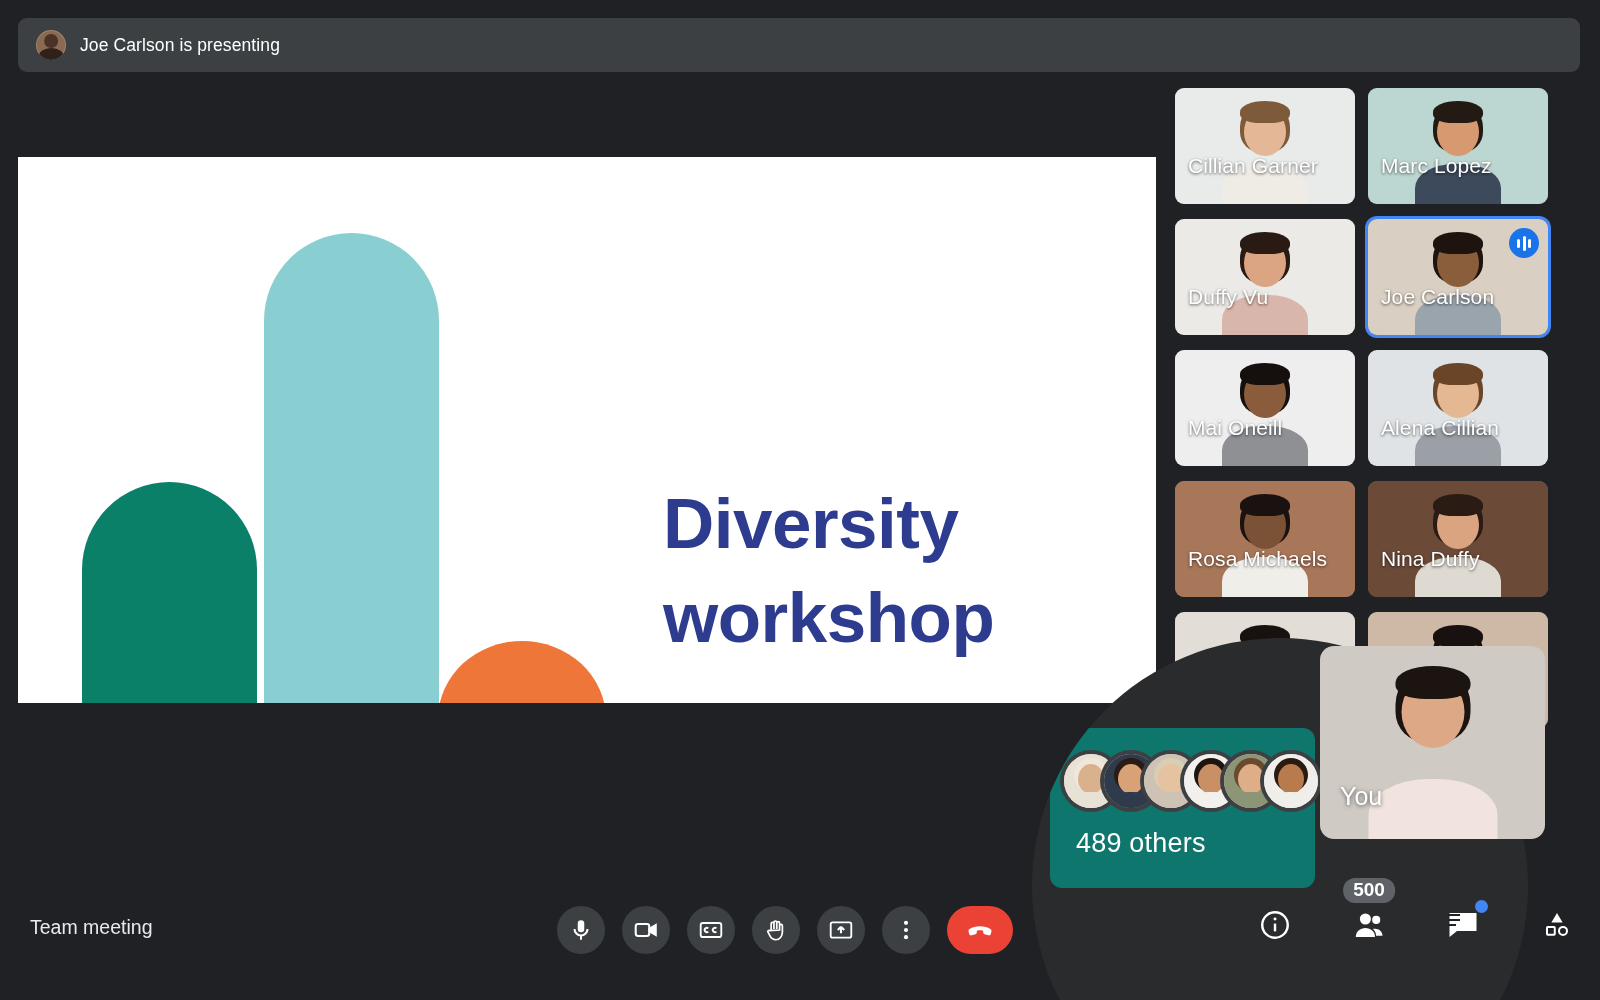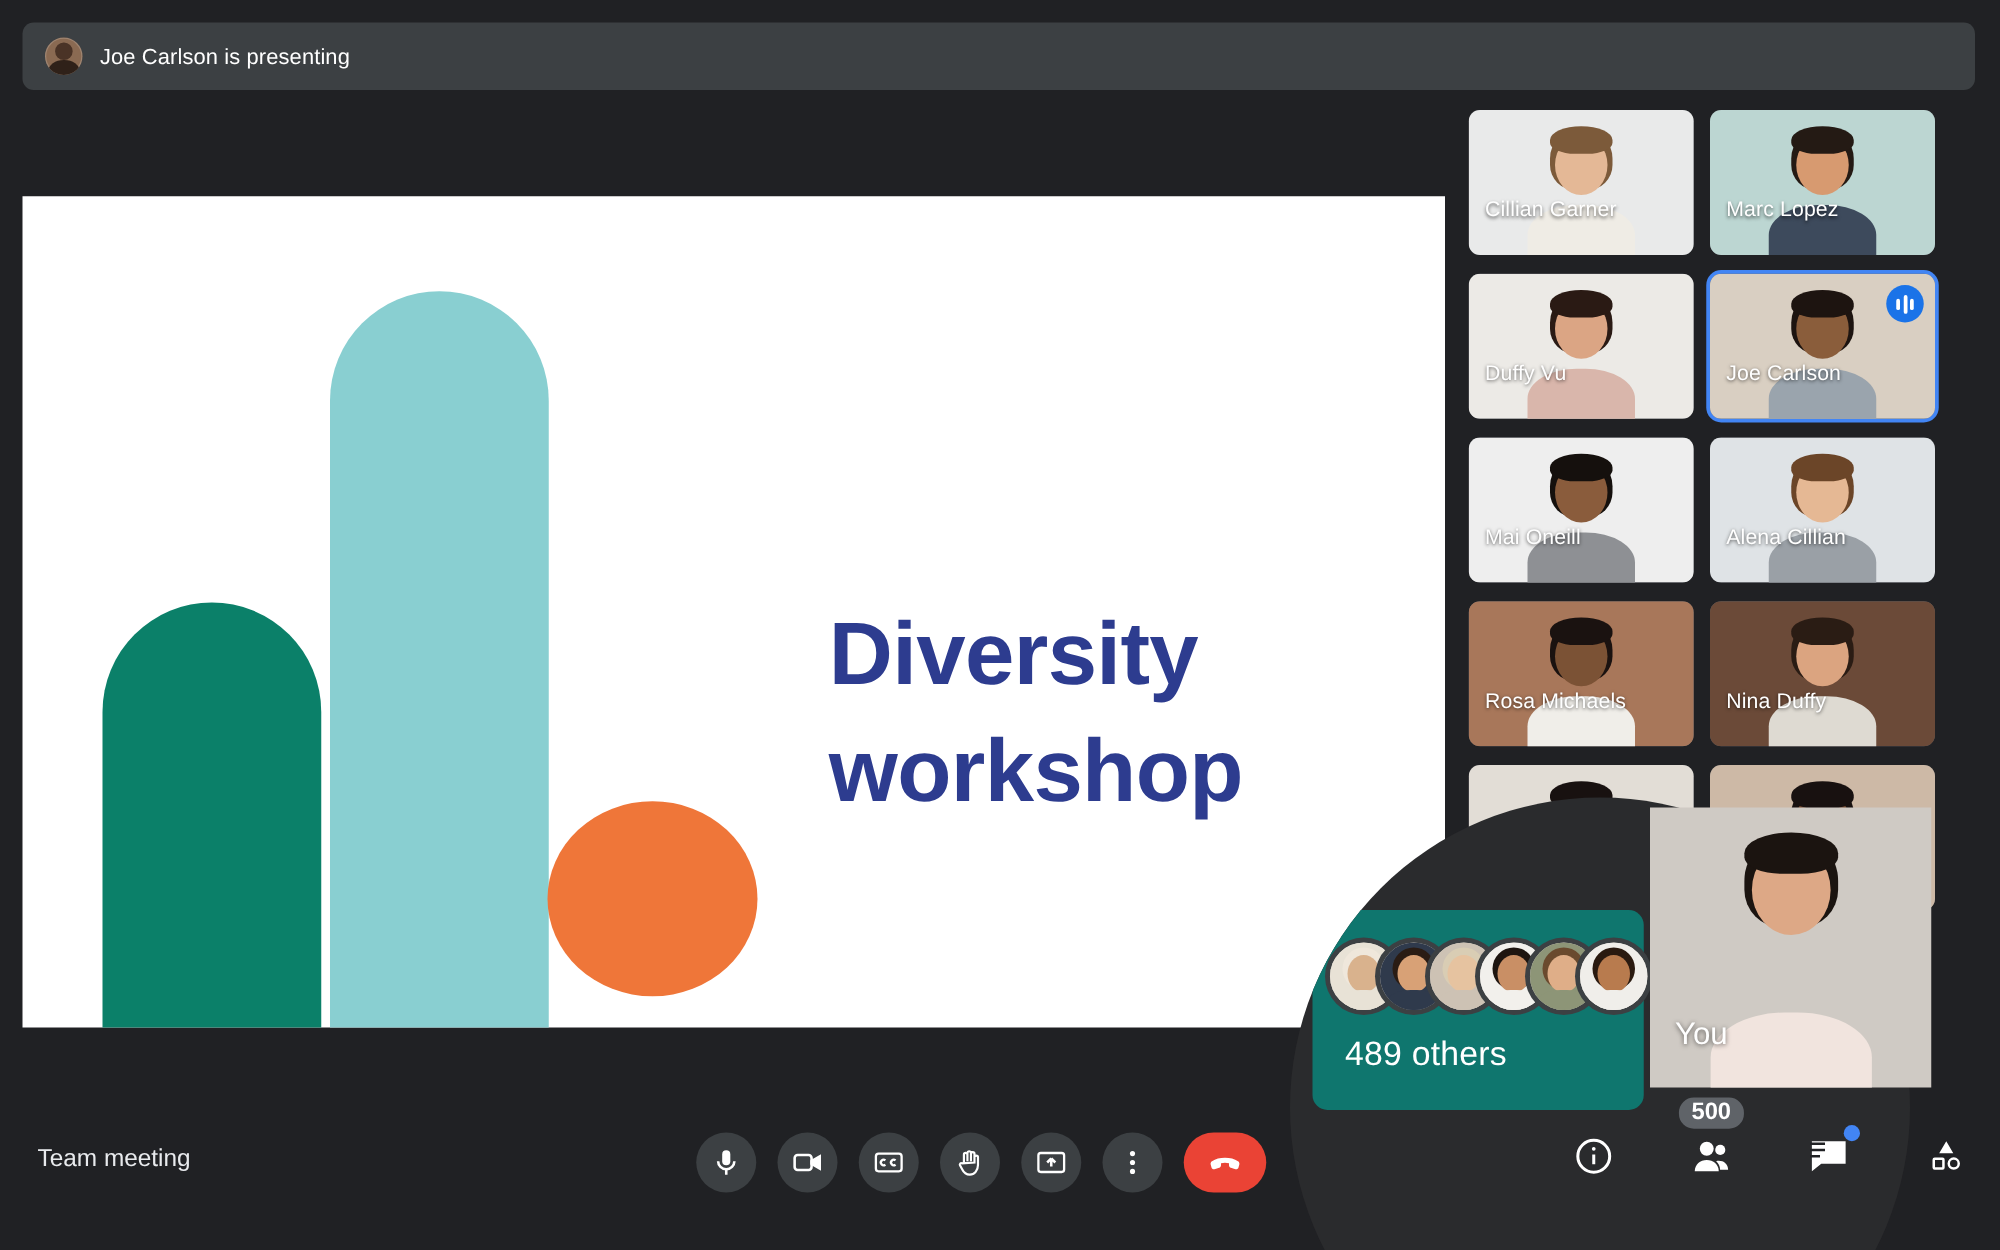--- a/index.html
+++ b/index.html
@@ -26,21 +26,21 @@
     transform:translateX(-50%); border-radius:50%; background:#4a3326;
   }
   .banner-avatar::after{
     content:""; position:absolute; left:50%; bottom:-18%; width:82%; height:58%;
     transform:translateX(-50%); border-radius:50% 50% 0 0; background:#2f2119;
   }
   .banner-text{ color:#fff; font-size:17.5px; letter-spacing:.1px; }
 
   
   .slide{
-    position:absolute; left:18px; top:157px; width:1138px; height:665px;
+    position:absolute; left:18px; top:157px; width:1138px; height:546px;
     background:#fff; overflow:hidden;
   }
   .shape-green{
     position:absolute; left:64px; top:325px; width:175px; height:345px;
     background:#0b8069; border-radius:88px 88px 0 0;
   }
   .shape-teal{
     position:absolute; left:246px; top:76px; width:175px; height:594px;
     background:#89cfd1; border-radius:88px 88px 0 0;
   }
@@ -56,21 +56,21 @@
 
   
   .tile-grid{ position:absolute; left:1175px; top:88px; width:370px; }
   .tile{
     position:absolute; width:180px; height:116px; border-radius:9px;
     overflow:hidden; background:#5f6368;
   }
   .tile .bg{ position:absolute; inset:0; }
   .tile .name{
     position:absolute; left:13px; bottom:26px;
-    color:#fff; font-size:17px; letter-spacing:.1px;
+    color:#fff; font-size:21px; letter-spacing:.1px;
     text-shadow:0 1px 3px rgba(0,0,0,.65);
     white-space:nowrap; z-index:4;
   }
   .tile.active{ box-shadow:0 0 0 3px #4285f4; }
   .speak-badge{
     position:absolute; right:9px; top:9px; width:30px; height:30px;
     border-radius:50%; background:#1a73e8; z-index:5;
     display:flex; align-items:center; justify-content:center; gap:2.5px;
   }
   .speak-badge i{ display:block; width:3px; background:#fff; border-radius:2px; }
@@ -78,22 +78,22 @@
   .speak-badge i:nth-child(2){ height:15px; }
   .speak-badge i:nth-child(3){ height:9px; }
 
   
   .p-head{ position:absolute; left:50%; transform:translateX(-50%); border-radius:50%; }
   .p-body{ position:absolute; left:50%; transform:translateX(-50%); border-radius:46% 46% 0 0; }
   .p-hair{ position:absolute; left:50%; transform:translateX(-50%); border-radius:50% 50% 40% 40%; }
 
   
   .selfview{
-    position:absolute; left:1320px; top:646px; width:225px; height:224px;
-    border-radius:0; overflow:hidden; background:#cfcac4; z-index:8;
+    position:absolute; left:1320px; top:646px; width:225px; height:193px;
+    border-radius:14px; overflow:hidden; background:#cfcac4; z-index:8;
   }
   .selfview .name{
     position:absolute; left:20px; bottom:28px; color:#fff; font-size:25px;
     text-shadow:0 1px 4px rgba(0,0,0,.6); z-index:4;
   }
 
   
   .magnifier{
     position:absolute; left:1032px; top:638px; width:496px; height:496px;
     border-radius:50%; background:#2a2b2d; overflow:hidden; z-index:7;

